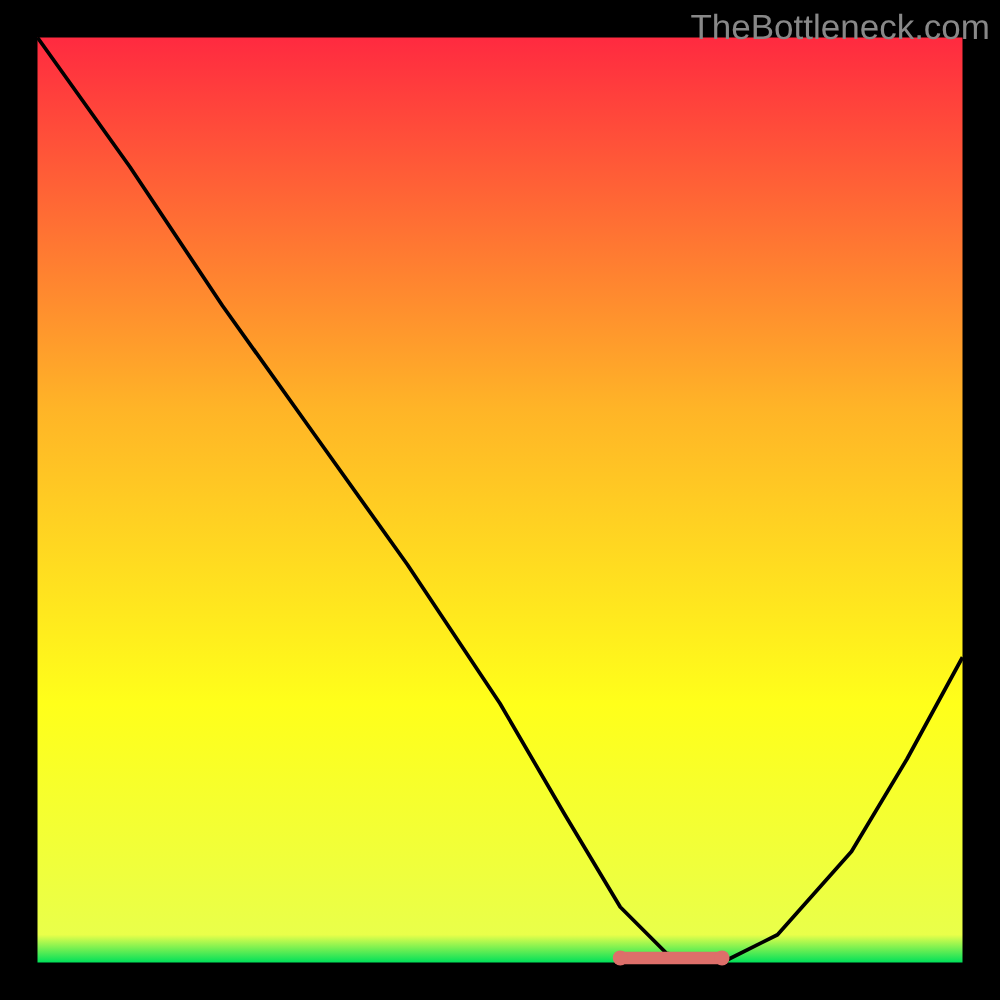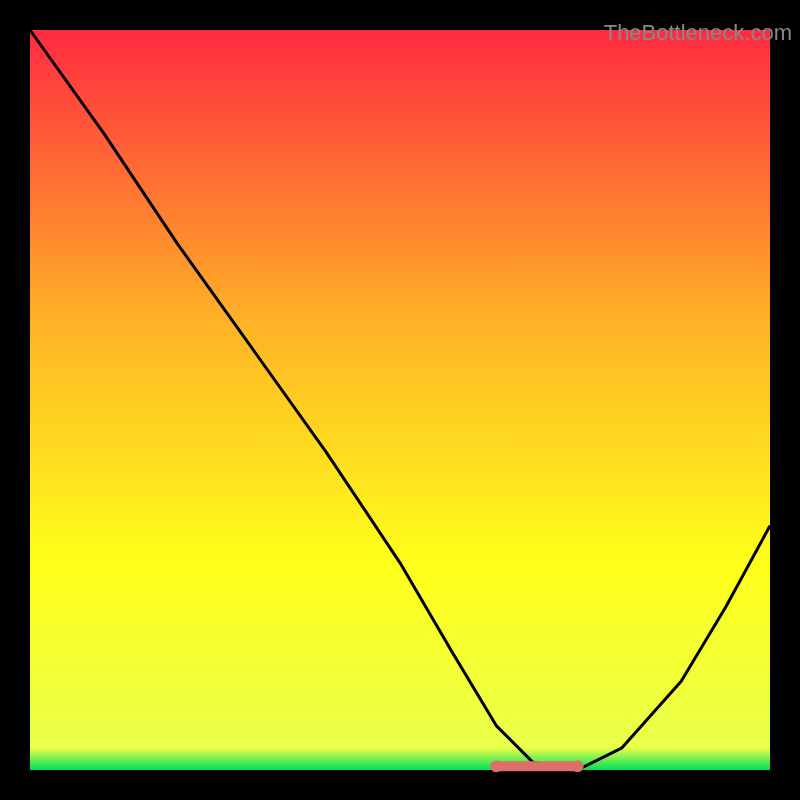--- a/index.html
+++ b/index.html
@@ -11,25 +11,25 @@
     overflow: hidden;
   }
   .frame {
     position: relative;
     width: 800px;
     height: 800px;
     background: #000;
   }
   .watermark {
     position: absolute;
-    top: 20px;
+    top: 6px;
     right: 8px;
     color: #888;
     font-family: Arial, Helvetica, sans-serif;
-    font-size: 22px;
+    font-size: 28px;
     z-index: 10;
     user-select: none;
   }
   svg {
     position: absolute;
     top: 0;
     left: 0;
   }
 </style>
 </head>

